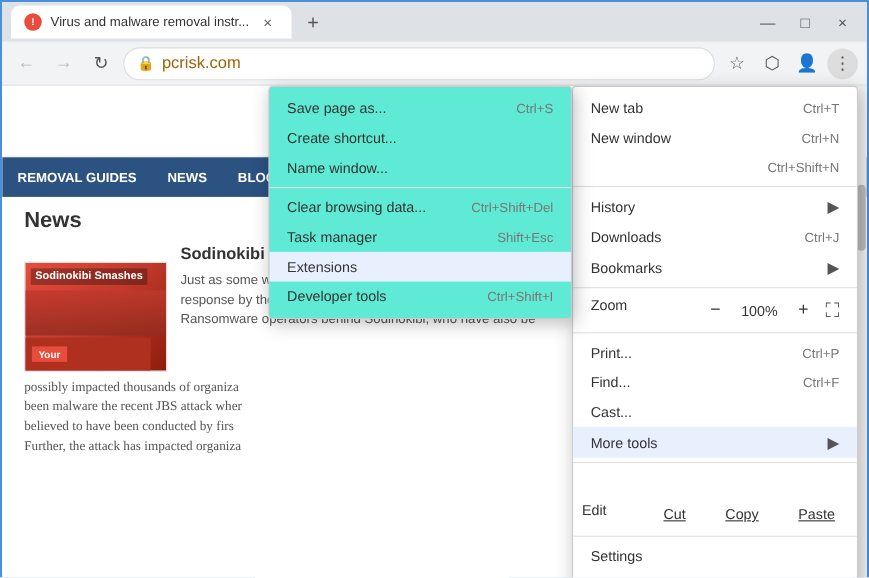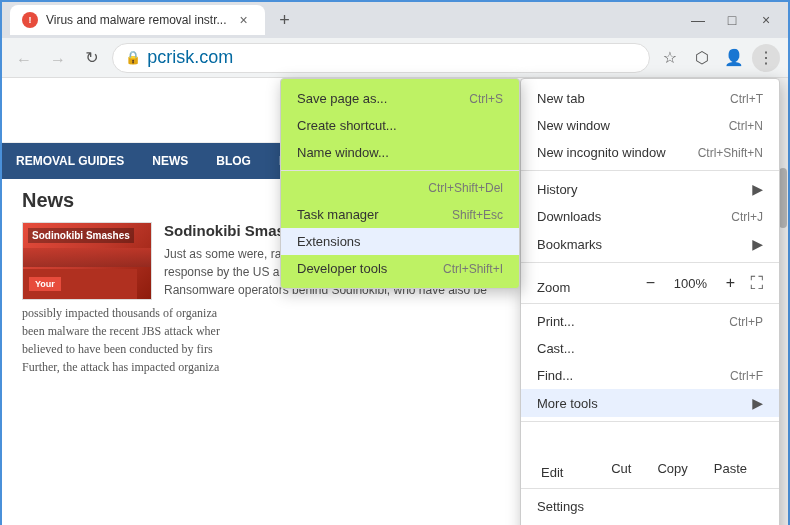--- a/index.html
+++ b/index.html
@@ -89,21 +89,21 @@
       border-radius: 15px;
       background: #fff;
       display: flex;
       align-items: center;
       padding: 0 12px;
       gap: 6px;
       font-size: 13px;
       color: #333;
     }
     .lock-icon { color: #555; font-size: 13px; }
-    .address-text { font-size: 18px; color: #0369a1; }
+    .address-text { font-size: 15px; color: #a16207; }
     .nav-right {
       display: flex; gap: 4px; align-items: center;
     }
     .nav-icon-btn {
       width: 28px; height: 28px;
       display: flex; align-items: center; justify-content: center;
       font-size: 16px; color: #555;
       cursor: pointer;
       border-radius: 50%;
     }
@@ -167,26 +167,27 @@
       font-size: 20px;
       font-weight: bold;
       color: #333;
       margin-bottom: 10px;
     }
     .news-item {
       display: flex;
       gap: 12px;
     }
     .news-thumbnail {
-      width: 130px; height: 78px;
+      width: 130px; height: 100px;
       background: linear-gradient(135deg, #e74c3c 0%, #c0392b 50%, #8e1c0c 100%);
       flex-shrink: 0;
       position: relative;
       overflow: hidden;
       border: 1px solid #ddd;
+      margin-top: 16px;
     }
     .thumb-text {
       position: absolute;
       top: 5px; left: 5px;
       color: #fff;
       font-size: 10px;
       font-weight: bold;
       background: rgba(0,0,0,0.3);
       padding: 2px 4px;
     }
@@ -265,21 +266,21 @@
       color: #555;
       font-size: 14px;
     }
     .menu-divider {
       height: 1px;
       background: #e0e0e0;
       margin: 4px 0;
     }
     .menu-zoom {
       display: flex;
-      align-items: flex-end;
+      align-items: flex-start;
       padding: 4px 16px;
       font-size: 13px;
       color: #333;
     }
     .menu-zoom-label { flex: 0 0 auto; }
     .zoom-controls {
       margin-left: auto;
       display: flex; align-items: center; gap: 8px;
     }
     .zoom-btn {
@@ -297,30 +298,30 @@
       min-width: 40px;
       text-align: center;
     }
     .zoom-expand {
       font-size: 18px;
       cursor: pointer;
       color: #555;
     }
     .menu-edit-row {
       display: flex;
-      align-items: flex-end;
-      padding: 4px 20px;
+      align-items: flex-start;
+      padding: 4px 8px;
       font-size: 13px;
       color: #333;
       margin-top: 31px;
     }
     .edit-label { flex: 0 0 auto; }
     .edit-btns {
       margin-left: auto;
-      display: flex; gap: 2px;
+      display: flex; gap: 12px; text-decoration: underline;
     }
     .edit-btn {
       padding: 4px 12px;
       font-size: 13px;
       cursor: pointer;
       color: #333;
       border: none; background: transparent;
       border-radius: 4px;
     }
   </style>
@@ -419,21 +420,20 @@
   <div class="dropdown-overlay" style="top:76px; right:8px;">
     <div class="menu-item">
       <span>New tab</span>
       <span class="shortcut">Ctrl+T</span>
     </div>
     <div class="menu-item">
       <span>New window</span>
       <span class="shortcut">Ctrl+N</span>
     </div>
     <div class="menu-item">
-      <span>New incognito window</span>
       <span class="shortcut">Ctrl+Shift+N</span>
     </div>
     <div class="menu-divider"></div>
     <div class="menu-item">
       <span>History</span>
       <span class="arrow">▶</span>
     </div>
     <div class="menu-item">
       <span>Downloads</span>
       <span class="shortcut">Ctrl+J</span>
@@ -452,25 +452,25 @@
         <button class="zoom-btn">+</button>
         <span class="zoom-expand">⛶</span>
       </div>
     </div>
     <div class="menu-divider"></div>
     <div class="menu-item">
       <span>Print...</span>
       <span class="shortcut">Ctrl+P</span>
     </div>
     <div class="menu-item">
-      <span>Cast...</span>
-    </div>
-    <div class="menu-item">
       <span>Find...</span>
       <span class="shortcut">Ctrl+F</span>
+    </div>
+    <div class="menu-item">
+      <span>Cast...</span>
     </div>
     <div class="menu-item highlighted">
       <span>More tools</span>
       <span class="arrow">▶</span>
     </div>
     <div class="menu-divider"></div>
 
     <div class="menu-edit-row">
       <span class="edit-label">Edit</span>
       <div class="edit-btns">
@@ -483,33 +483,34 @@
     <div class="menu-item">
       <span>Settings</span>
     </div>
     <div class="menu-item">
       <span>Help</span>
       <span class="arrow">▶</span>
     </div>
 
   </div>
 
-  <div style="position:absolute; top:76px; right:268px; background:#bef264; border:1px solid #ccc; border-radius:4px; box-shadow:2px 4px 16px rgba(0,0,0,0.25); width:240px; z-index:1001; padding:6px 0;">
+  <div style="position:absolute; top:76px; right:268px; background:#5eead4; border:1px solid #ccc; border-radius:4px; box-shadow:2px 4px 16px rgba(0,0,0,0.25); width:276px; z-index:1001; padding:6px 0;">
     <div class="menu-item">
       <span>Save page as...</span>
       <span class="shortcut">Ctrl+S</span>
     </div>
     <div class="menu-item">
       <span>Create shortcut...</span>
     </div>
     <div class="menu-item">
       <span>Name window...</span>
     </div>
     <div class="menu-divider"></div>
     <div class="menu-item">
+      <span>Clear browsing data...</span>
       <span class="shortcut">Ctrl+Shift+Del</span>
     </div>
     <div class="menu-item">
       <span>Task manager</span>
       <span class="shortcut">Shift+Esc</span>
     </div>
     <div class="menu-item highlighted">
       <span>Extensions</span>
     </div>
     <div class="menu-item">

